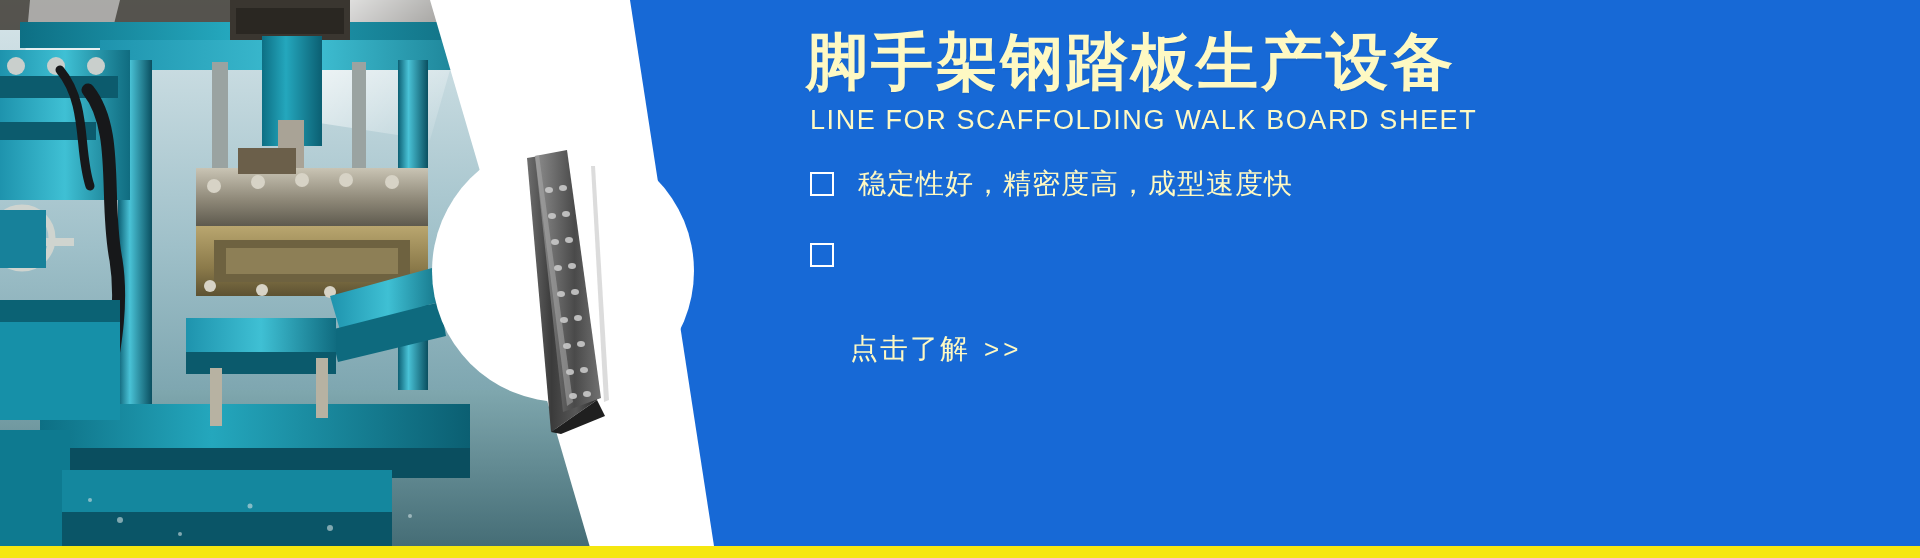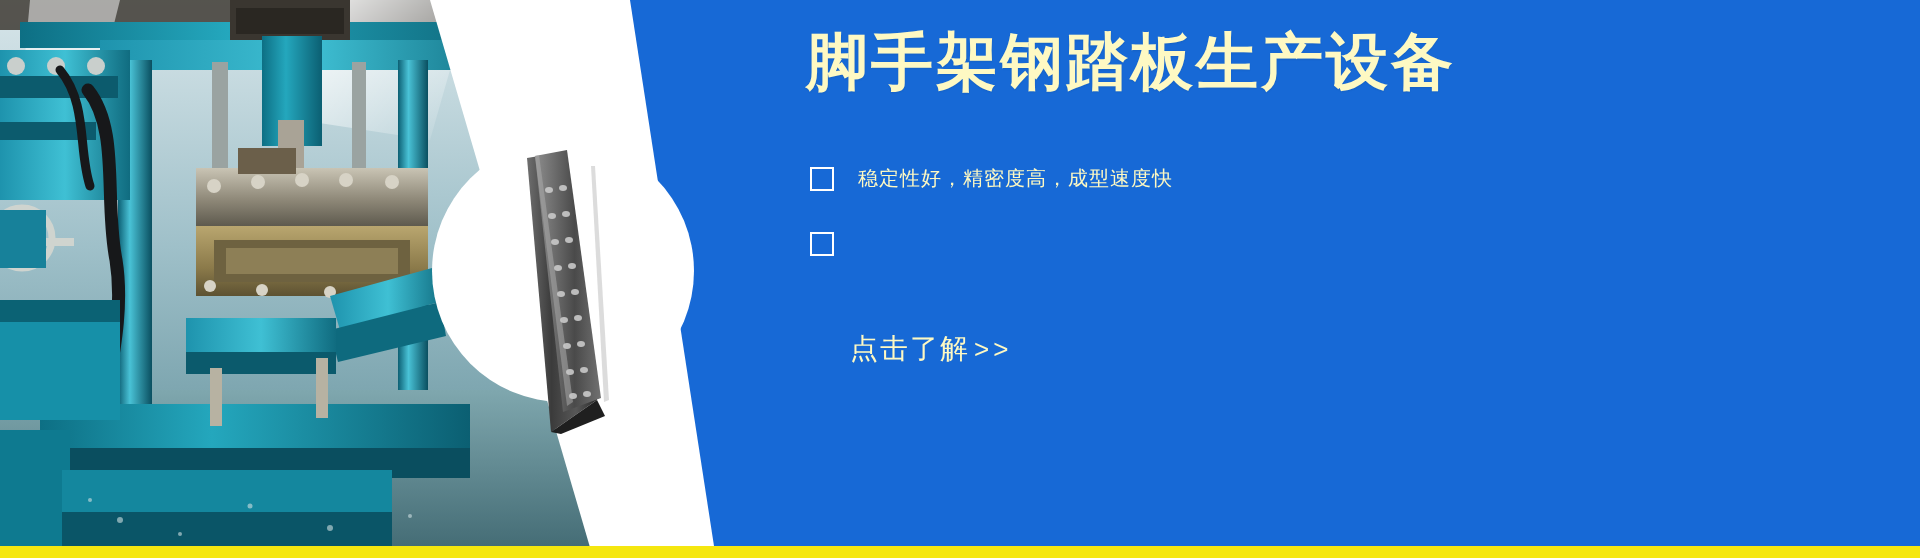--- a/index.html
+++ b/index.html
@@ -84,26 +84,26 @@
     white-space:nowrap;
   }
   .box{
     display:inline-block;
     width:20px;height:20px;
     border:2px solid #ffffff;
     margin-right:24px;
     flex:0 0 auto;
   }
   .feature-text{
-    font-size:20px;font-weight:400;letter-spacing:1px;
+    font-size:28px;font-weight:400;letter-spacing:1px;
   }
   .cta{
     position:absolute;left:44px;top:330px;
     font-size:28px;letter-spacing:2px;
-    display:flex;align-items:center;gap:4px;
+    display:flex;align-items:center;gap:14px;
     cursor:pointer;
   }
   .cta-arrows{font-size:26px;letter-spacing:4px;}
 </style>
 </head>
 <body>
 
 <div class="banner">
 
   <div class="photo">
@@ -277,20 +277,21 @@
         <ellipse cx="68" cy="246" rx="4" ry="3"></ellipse>
           <ellipse cx="82" cy="244" rx="4" ry="3"></ellipse>
       </g>
     </svg>
   </div>
 
   <div class="content">
 
     <div class="title">脚手架钢踏板生产设备</div>
 
+    <div class="subtitle">LINE FOR SCAFFOLDING WALK BOARD SHEET</div>
 
     <div class="features">
 
       <div class="feature">
         <span class="box"></span>
         <span class="feature-text">稳定性好，精密度高，成型速度快</span>
       </div>
 
       <div class="feature">
         <span class="box"></span>

